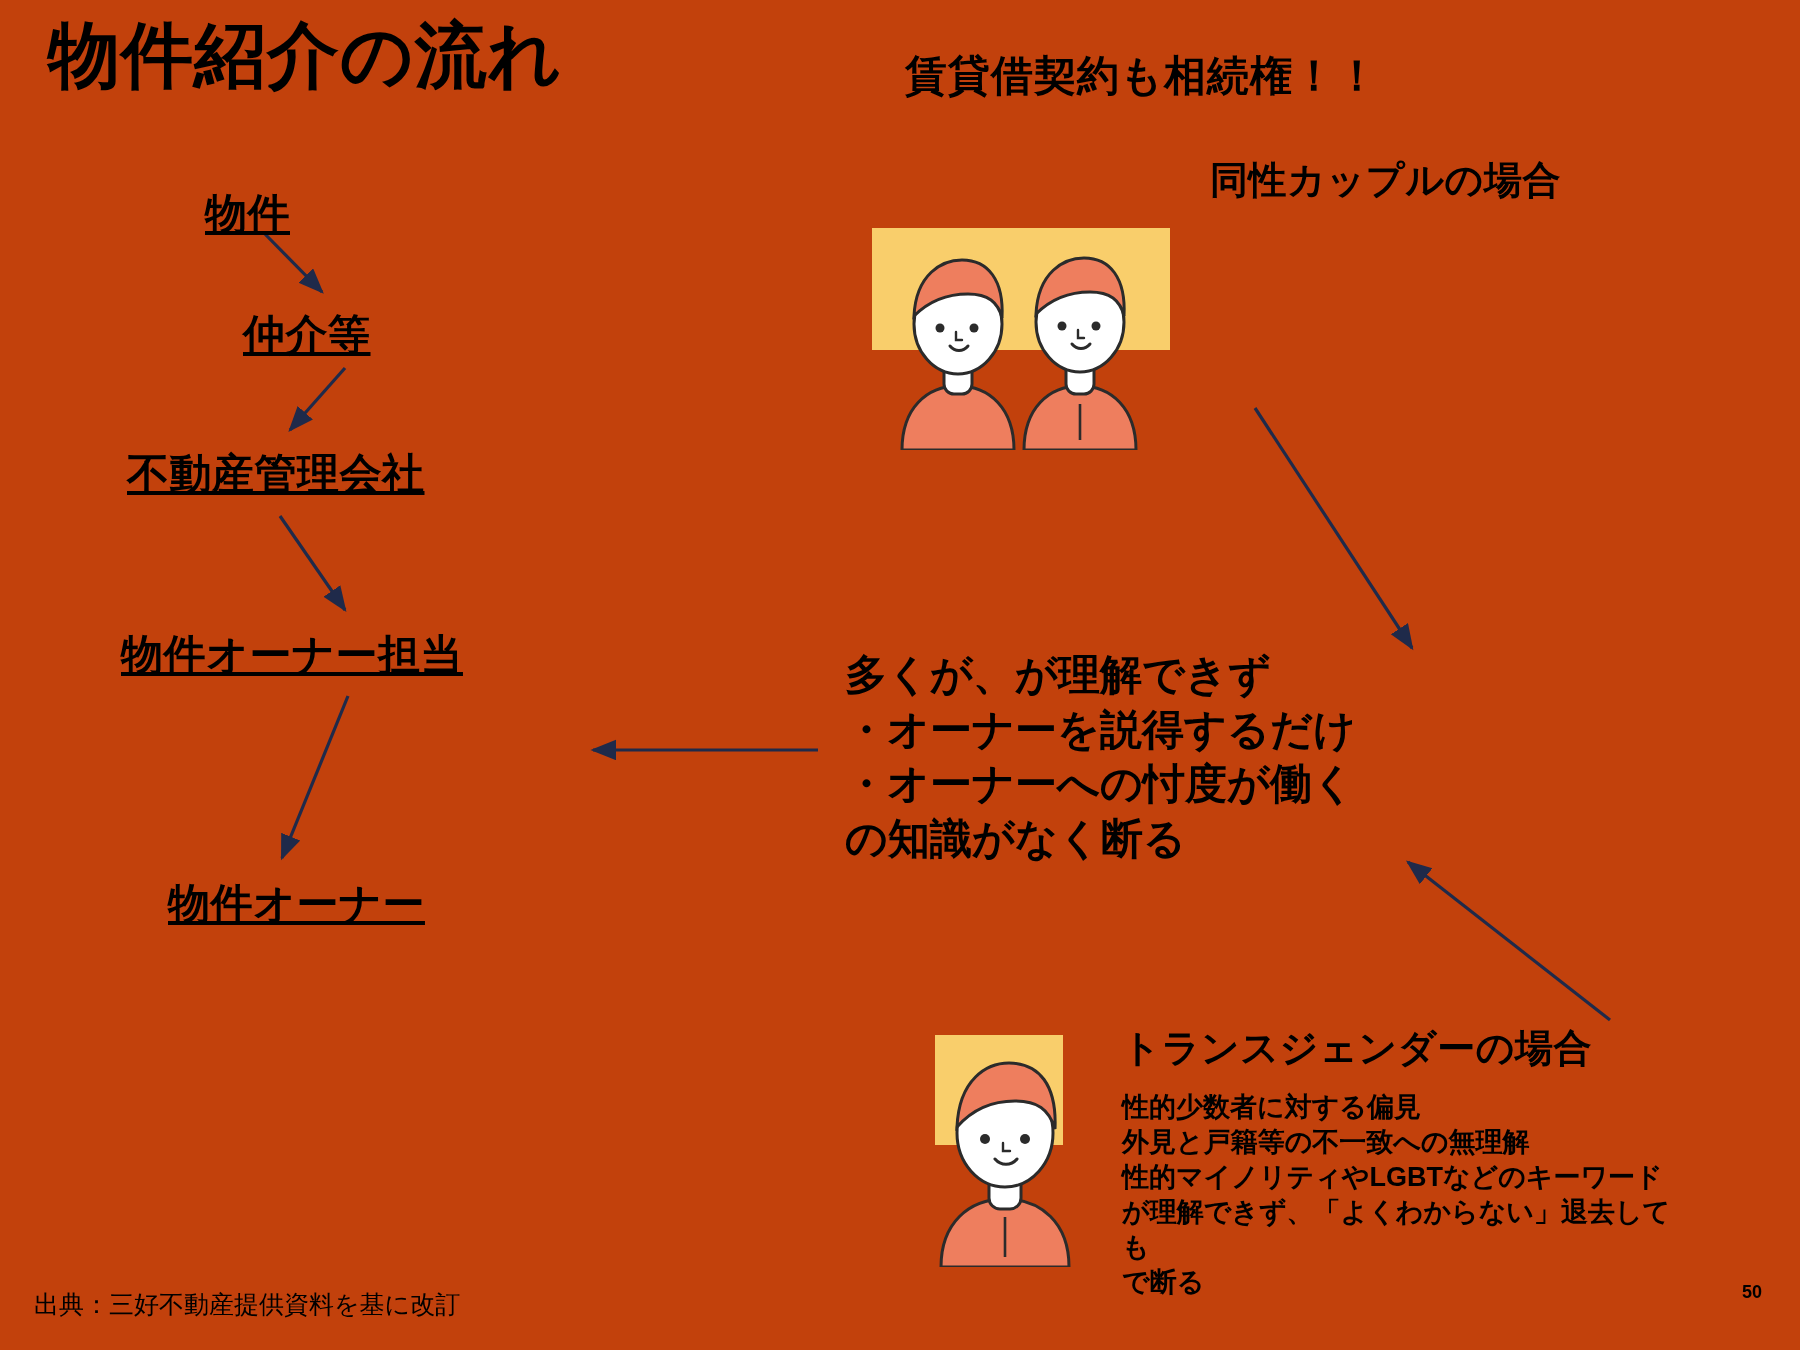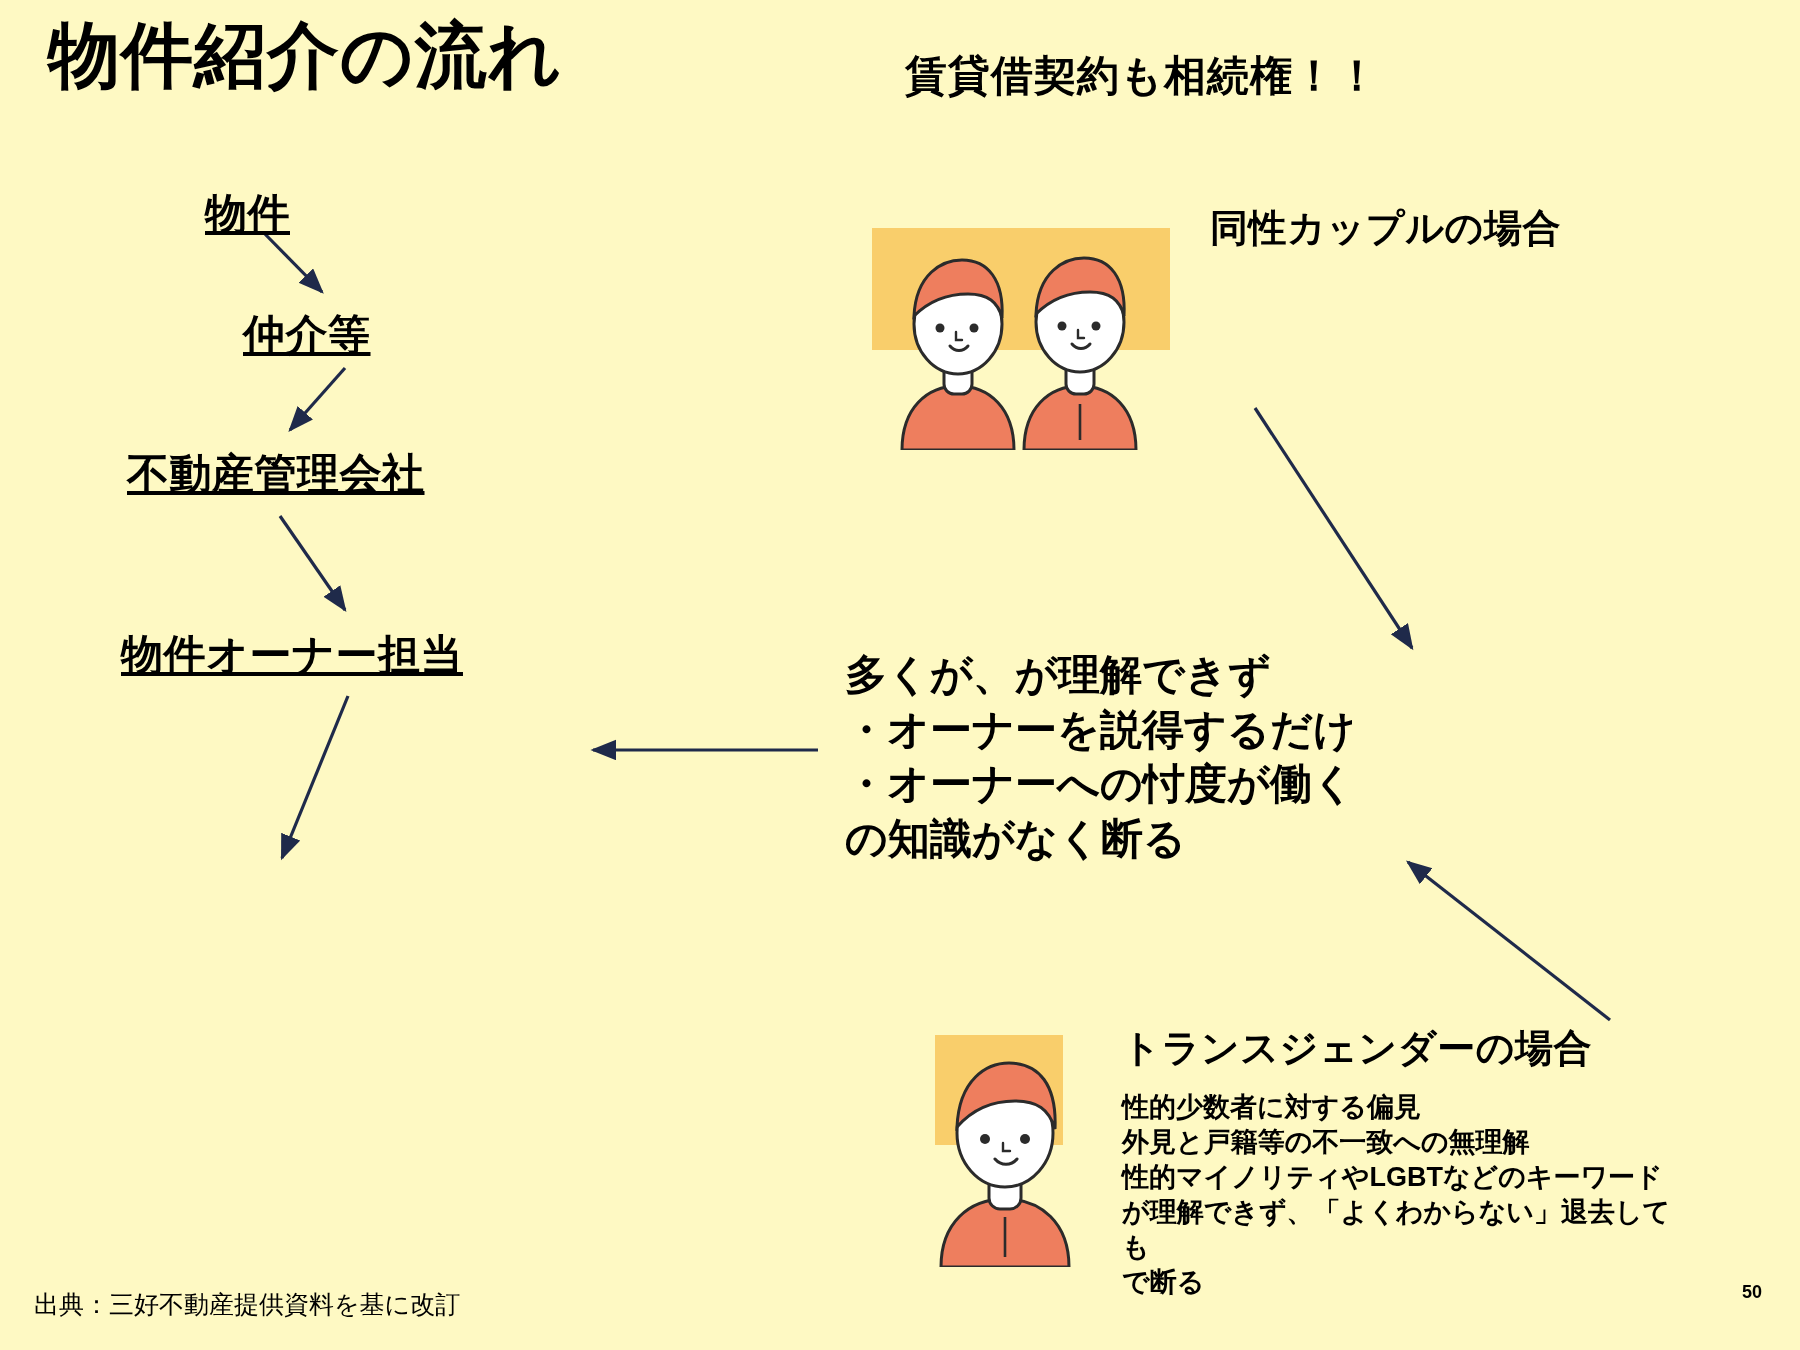--- a/index.html
+++ b/index.html
@@ -4,21 +4,21 @@
 <style>
   html, body {
     margin: 0;
     padding: 0;
     background: #ffffff;
   }
   #slide {
     position: relative;
     width: 1800px;
     height: 1350px;
-    background: #fef9c3;
+    background: #c2410c;
     overflow: hidden;
     font-family: "Liberation Sans", "DejaVu Sans", sans-serif;
     color: #000000;
   }
 
   
   .slide-title {
     position: absolute;
     left: 48px;
     top: 18px;
@@ -136,20 +136,21 @@
 
     <line x1="1255" y1="408" x2="1412" y2="648" stroke="#1F2A4A" stroke-width="3.2" marker-end="url(#ah)"></line>
 
     <line x1="1610" y1="1020" x2="1408" y2="862" stroke="#1F2A4A" stroke-width="3.2" marker-end="url(#ah)"></line>
   </svg>
 
   <div class="flow-node" style="left:205px; top:186px;">物件</div>
   <div class="flow-node" style="left:243px; top:307px;">仲介等</div>
   <div class="flow-node" style="left:121px; top:627px;">物件オーナー担当</div>
   <div class="flow-node" style="left:127px; top:446px;">不動産管理会社</div>
+  <div class="flow-node" style="left:168px; top:876px;">物件オーナー</div>
 
   <div class="middle-callout">
     <div>多くが、が理解できず</div>
     <div>・オーナーを説得するだけ</div>
     <div>・オーナーへの忖度が働く</div>
     <div>の知識がなく断る</div>
   </div>
 
   <div class="illo" style="left:872px; top:228px;">
     <svg width="298" height="222" viewBox="0 0 298 222" xmlns="http://www.w3.org/2000/svg">
@@ -173,21 +174,21 @@
         <path d="M164 86 C166 44 192 30 212 30 C238 30 254 50 252 88 C248 72 238 64 218 64 C196 64 178 72 164 86 Z" fill="#EE7E5E" stroke="#2B2B2B" stroke-width="3"></path>
         <circle cx="190" cy="98" r="4.5" fill="#2B2B2B"></circle>
         <circle cx="224" cy="98" r="4.5" fill="#2B2B2B"></circle>
         <path d="M200 116 C205 122 213 122 218 116" fill="none" stroke="#2B2B2B" stroke-width="3" stroke-linecap="round"></path>
         <path d="M206 102 L206 110 L212 110" fill="none" stroke="#2B2B2B" stroke-width="2.4" stroke-linecap="round"></path>
         <path d="M208 176 L208 212" fill="none" stroke="#2B2B2B" stroke-width="2.6"></path>
       </g>
     </svg>
   </div>
 
-  <div class="case-heading" style="left:1210px; top:155px;margin-top:48px;">同性カップルの場合</div>
+  <div class="case-heading" style="left:1210px; top:155px;">同性カップルの場合</div>
 
 
   <div class="illo" style="left:935px; top:1035px;">
     <svg width="160" height="232" viewBox="0 0 160 232" xmlns="http://www.w3.org/2000/svg">
       <rect x="0" y="0" width="128" height="110" fill="#F9CE6B"></rect>
       <path d="M6 232 C6 188 34 164 70 164 C106 164 134 188 134 232 Z" fill="#EE7E5E" stroke="#2B2B2B" stroke-width="3"></path>
       <rect x="54" y="136" width="32" height="38" rx="11" fill="#FFFFFF" stroke="#2B2B2B" stroke-width="3"></rect>
       <ellipse cx="70" cy="98" rx="48" ry="54" fill="#FFFFFF" stroke="#2B2B2B" stroke-width="3"></ellipse>
       <path d="M22 92 C24 44 52 28 74 28 C104 28 122 50 120 94 C114 74 102 66 80 66 C56 66 36 76 22 92 Z" fill="#EE7E5E" stroke="#2B2B2B" stroke-width="3"></path>
       <circle cx="50" cy="104" r="5" fill="#2B2B2B"></circle>

